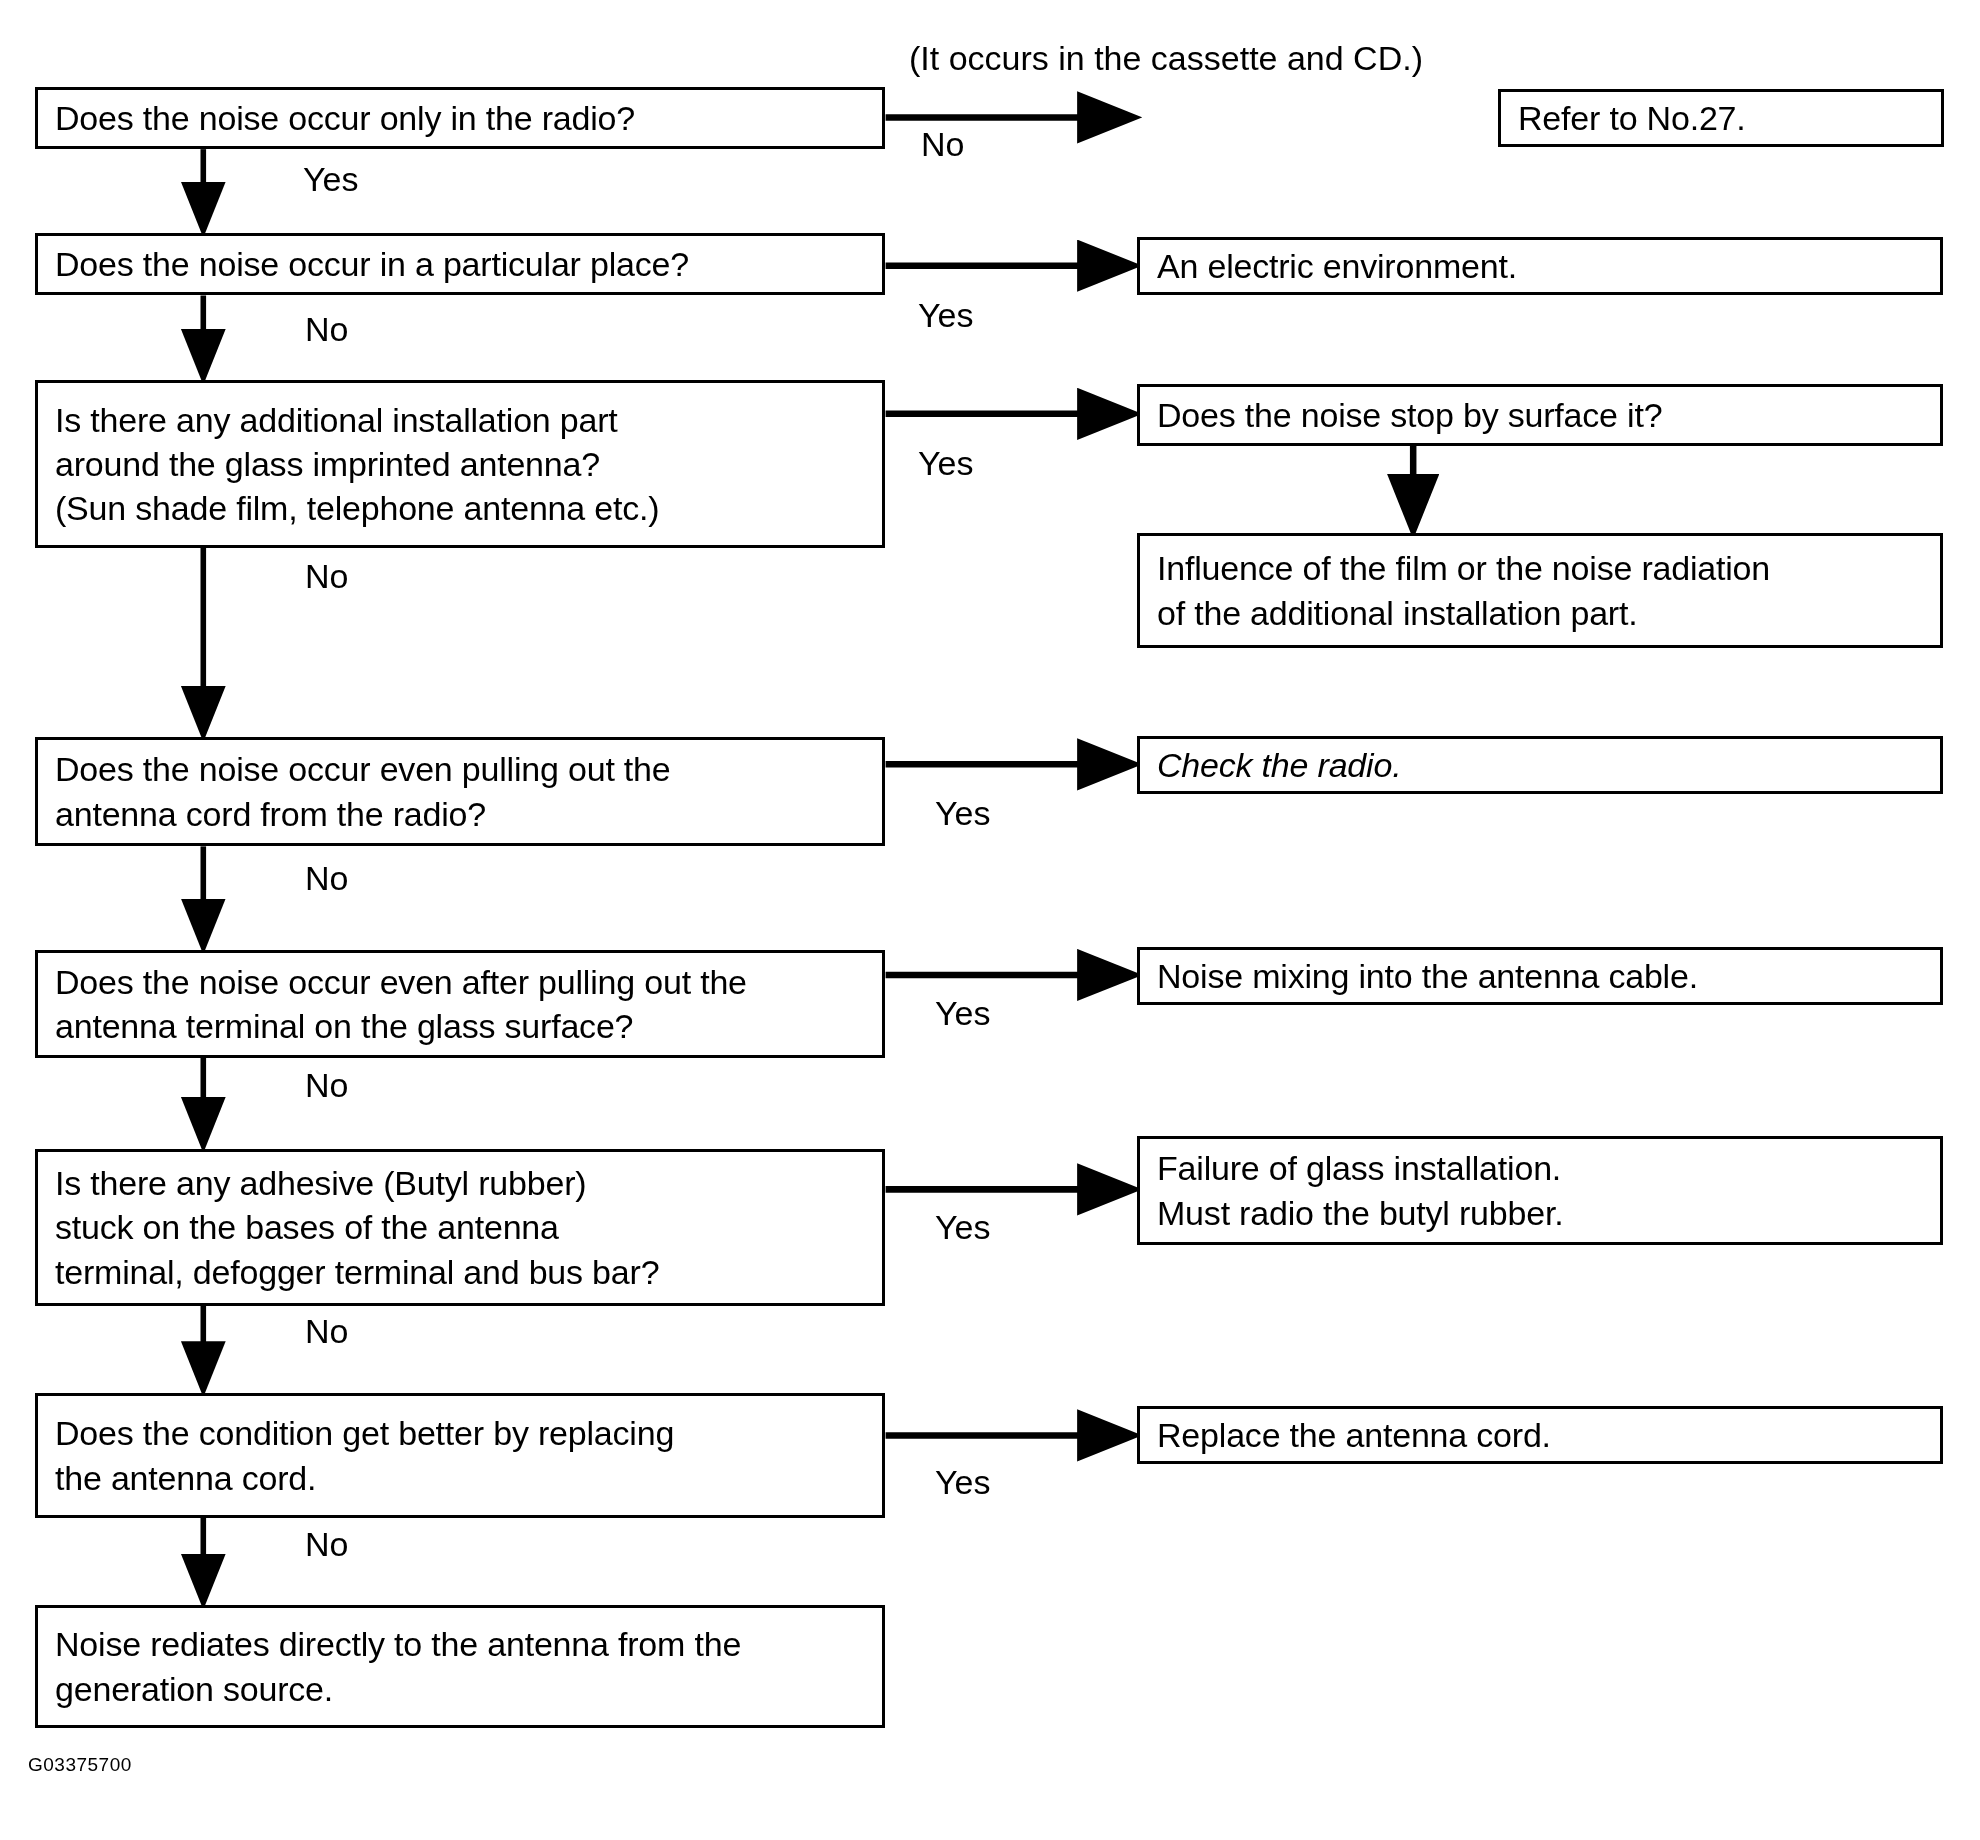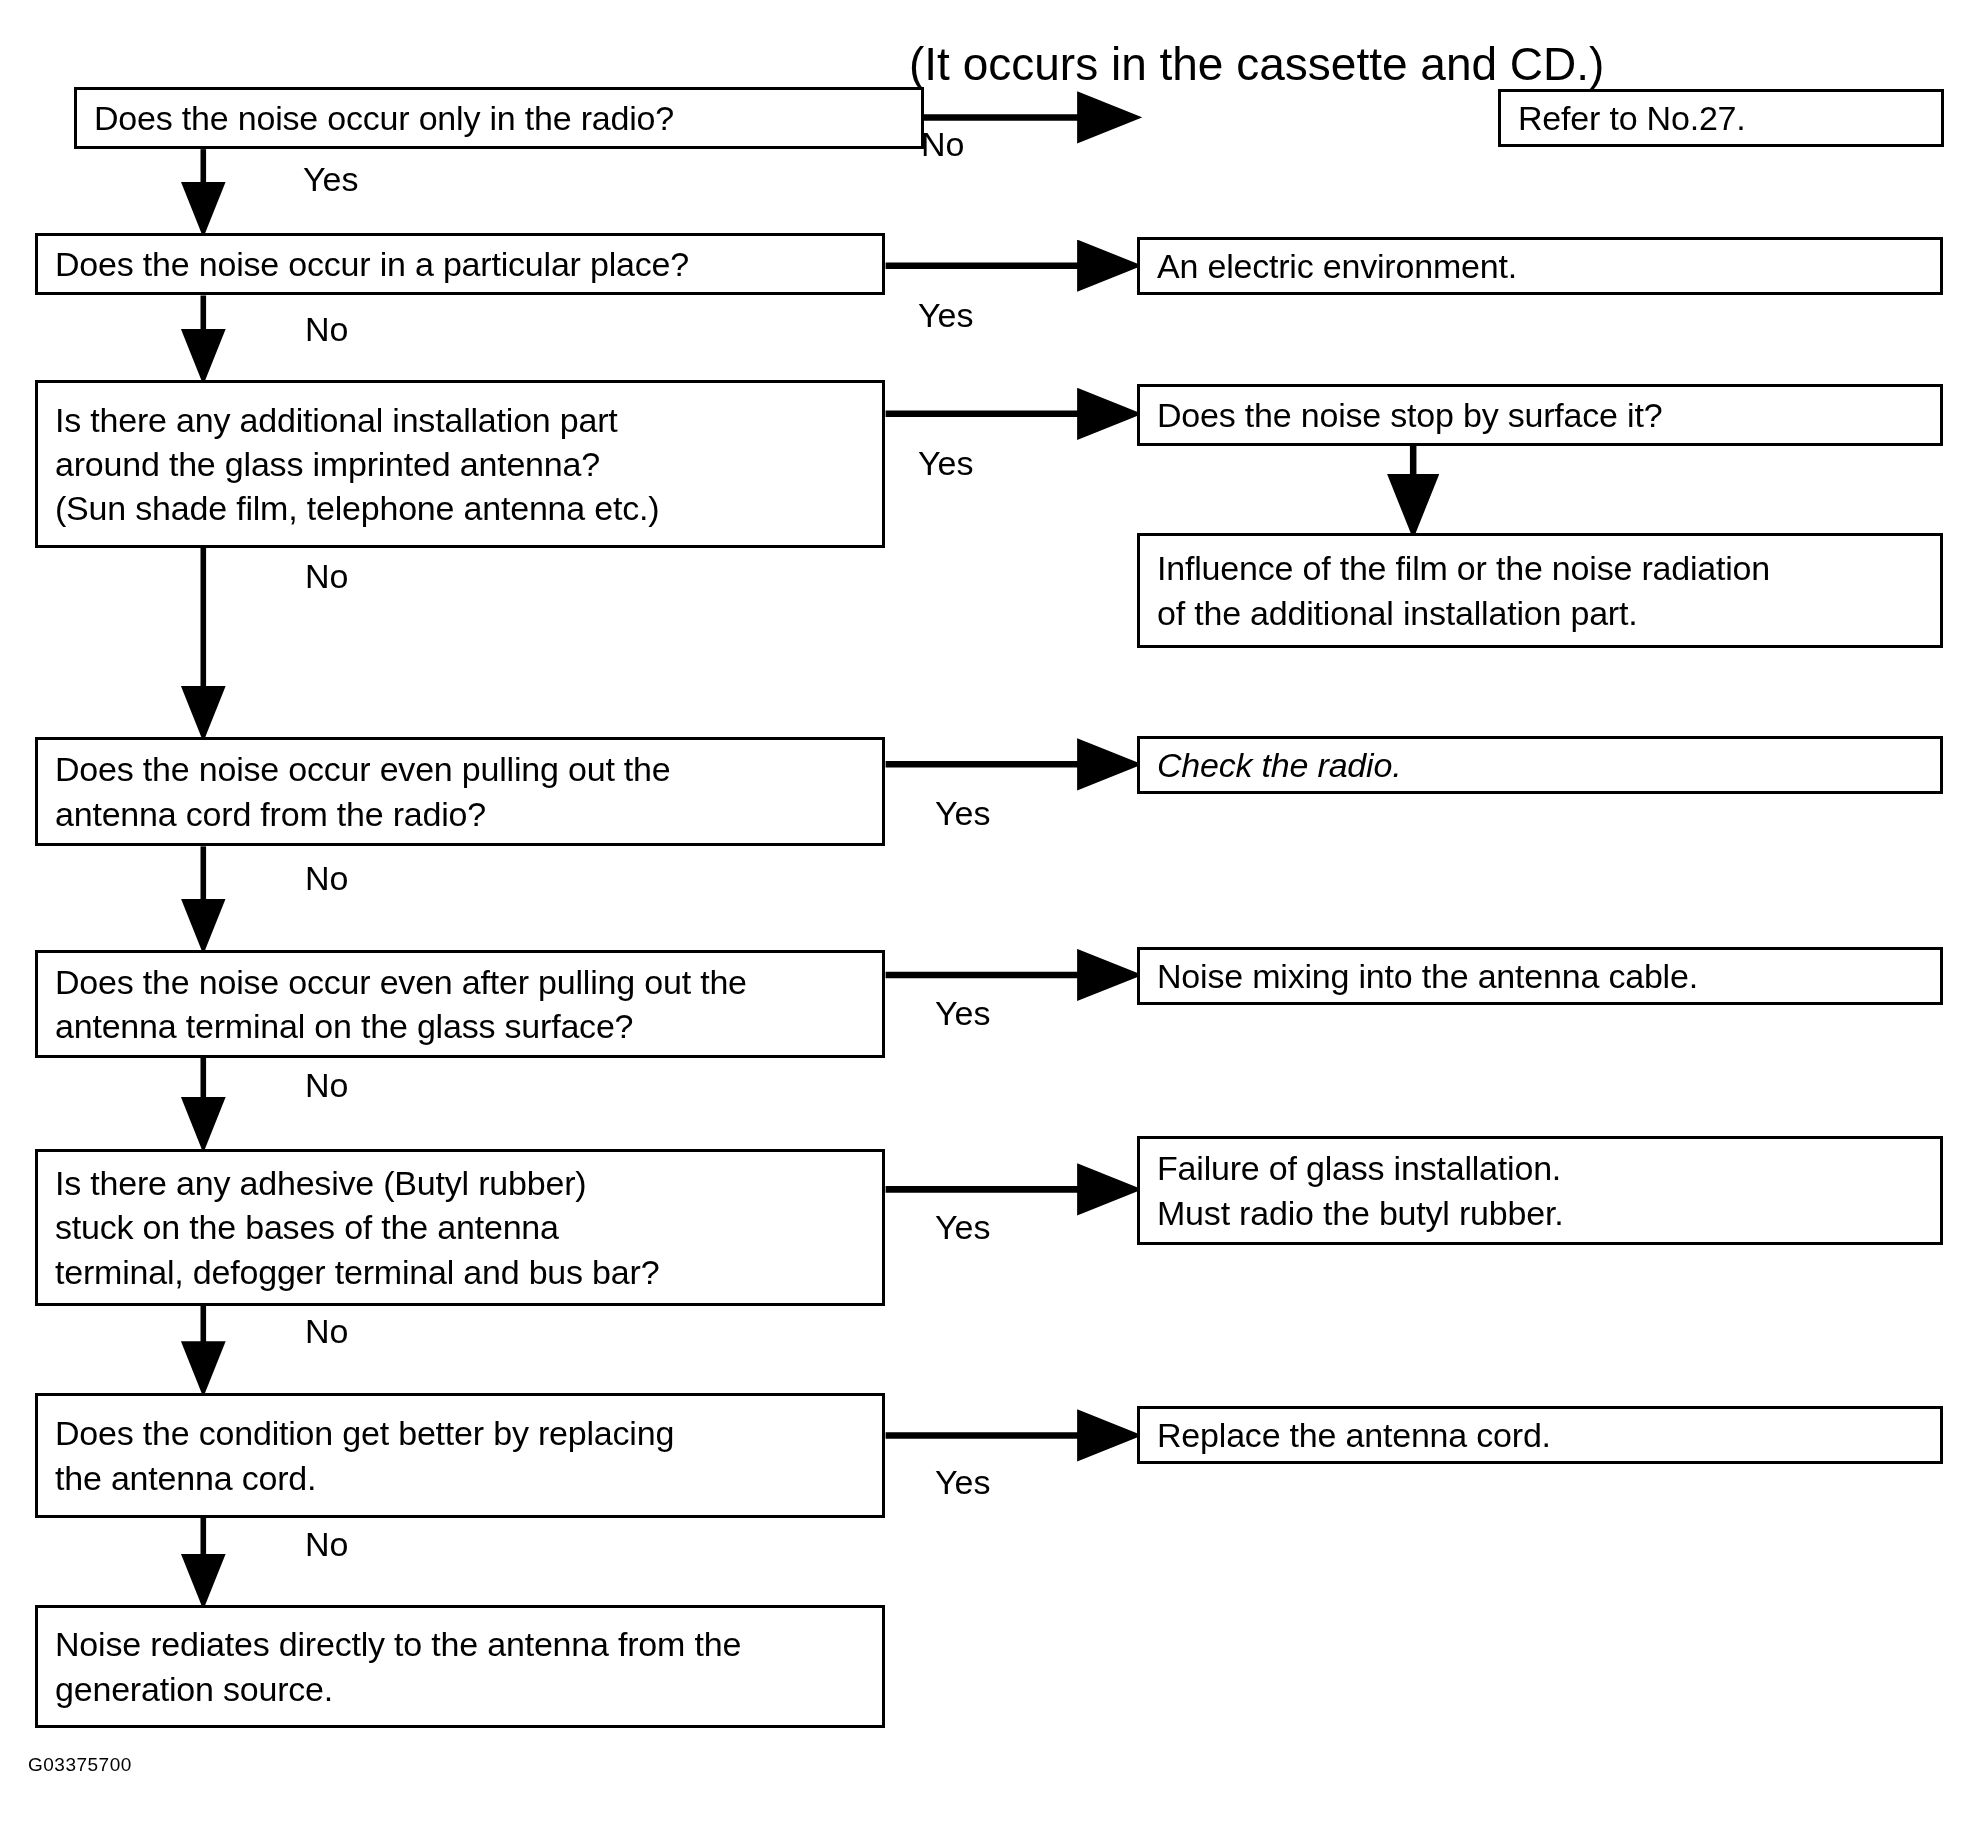--- a/index.html
+++ b/index.html
@@ -36,21 +36,21 @@
   }
   .edge-label {
     position: absolute;
     font-size: 34px;
     line-height: 1;
     font-family: "Liberation Sans", sans-serif;
     white-space: nowrap;
   }
   .note {
     position: absolute;
-    font-size: 46px;
+    font-size: 34px;
     line-height: 1;
     font-family: "Liberation Sans", sans-serif;
     white-space: nowrap;
   }
   .footer-code {
     position: absolute;
     font-size: 19px;
     line-height: 1;
     letter-spacing: 0.5px;
     font-family: "Liberation Sans", sans-serif;
@@ -101,21 +101,21 @@
 
     <path d="M950,1276 L1215,1276" stroke="#000000" stroke-width="7" fill="none" marker-end="url(#arrow)"></path>
 
     <path d="M218,1400 L218,1490" stroke="#000000" stroke-width="6" fill="none" marker-end="url(#arrow)"></path>
 
     <path d="M950,1540 L1215,1540" stroke="#000000" stroke-width="7" fill="none" marker-end="url(#arrow)"></path>
 
     <path d="M218,1628 L218,1718" stroke="#000000" stroke-width="6" fill="none" marker-end="url(#arrow)"></path>
   </svg>
 
-  <div class="node" style="left:35px; top:87px; width:850px; height:62px;margin-left:39px;">
+  <div class="node" style="left:35px; top:87px; width:850px; height:62px;">
     <span class="txt">Does the noise occur only in the radio?</span>
   </div>
 
   <div class="node" style="left:35px; top:233px; width:850px; height:62px;">
     <span class="txt">Does the noise occur in a particular place?</span>
   </div>
 
   <div class="node" style="left:35px; top:380px; width:850px; height:168px;">
     <span class="txt">Is there any additional installation part
 around the glass imprinted antenna?

